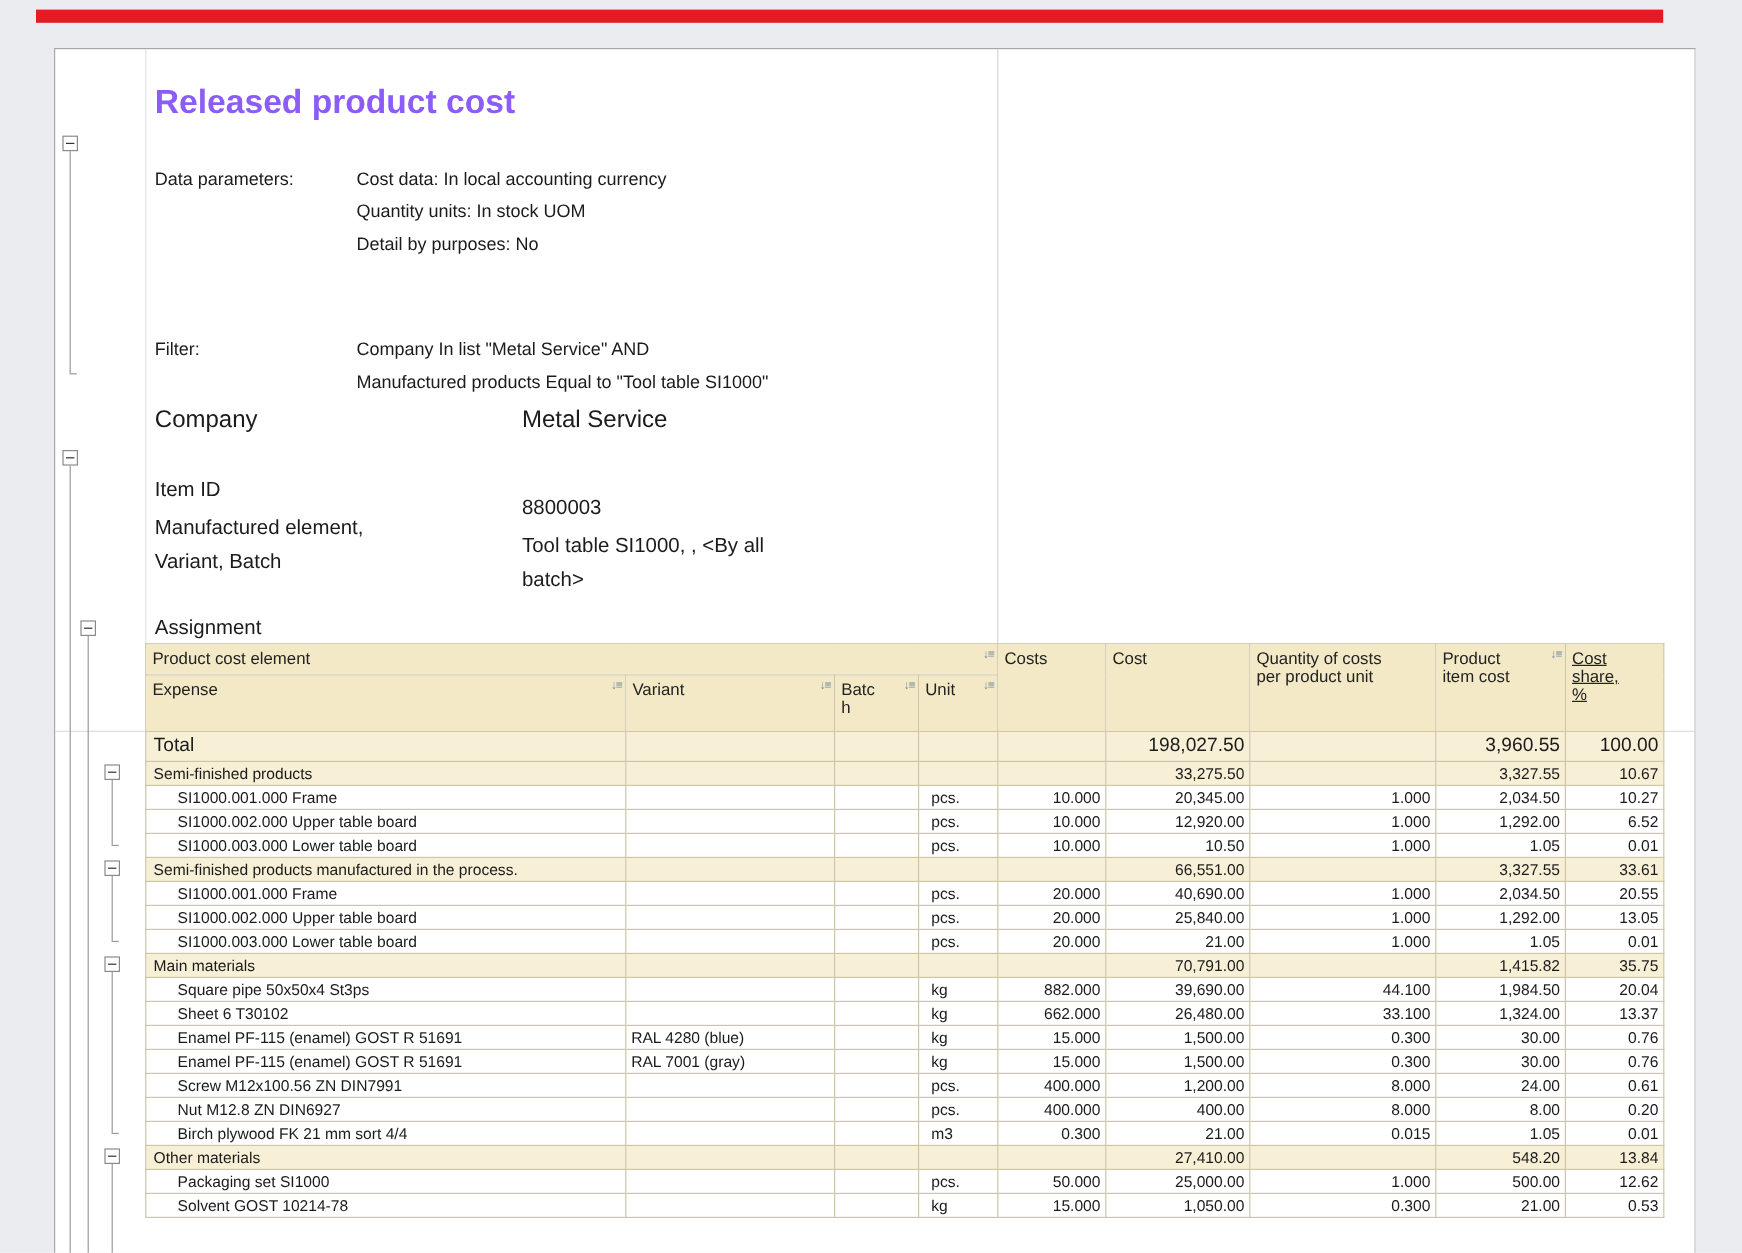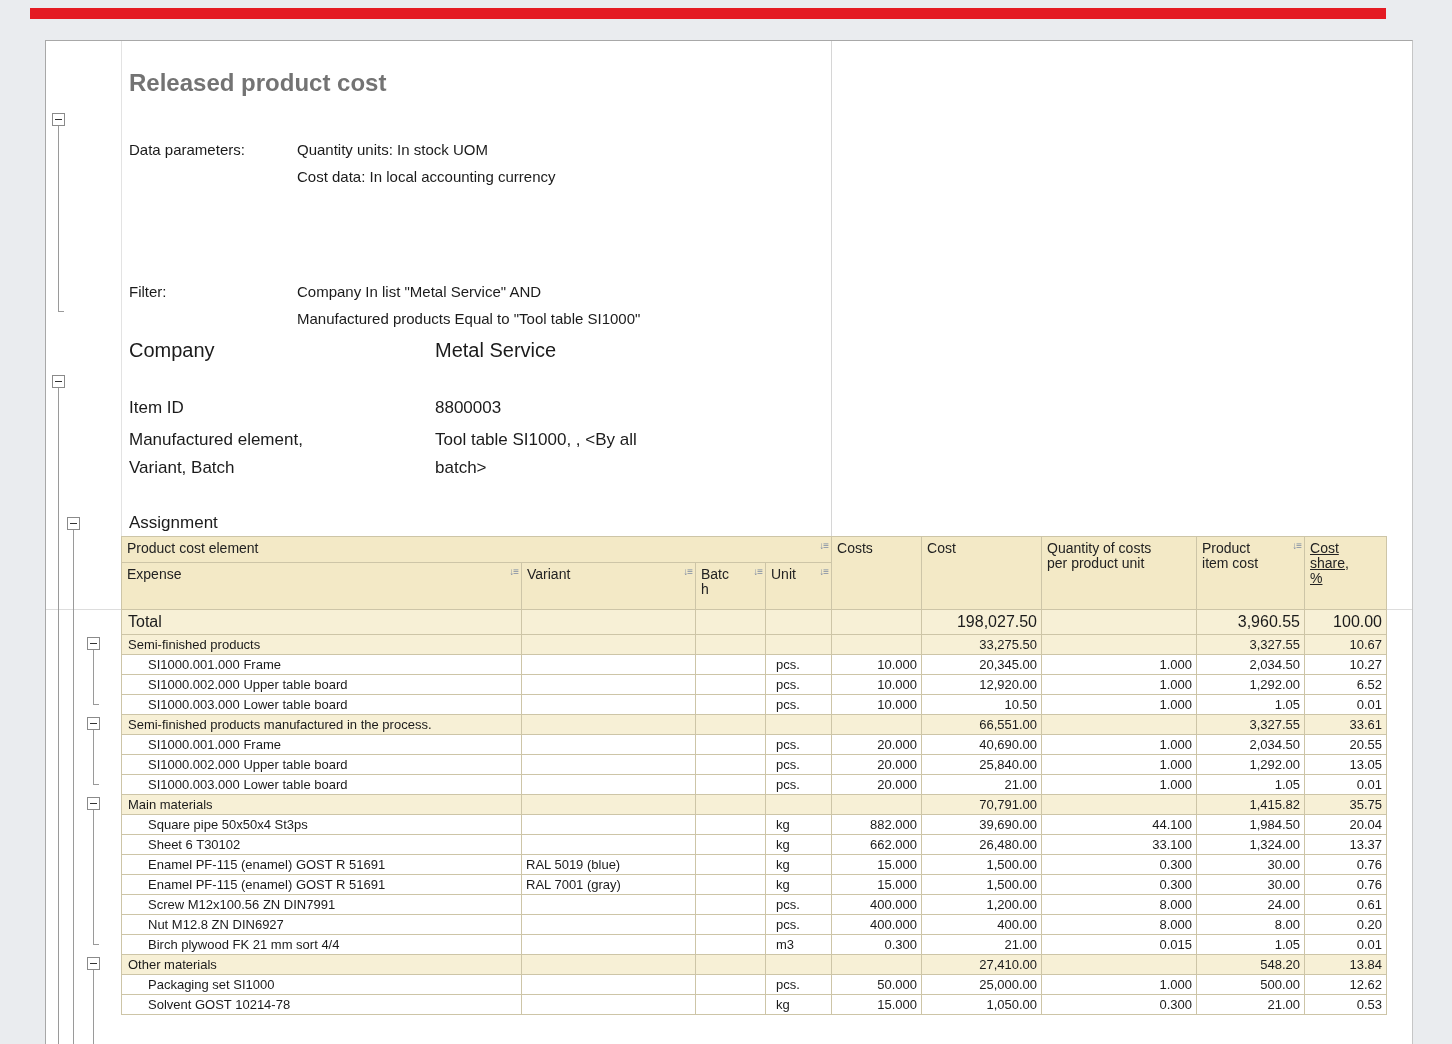--- a/index.html
+++ b/index.html
@@ -23,28 +23,28 @@
   .vline-costs{position:absolute;left:785px;top:0;width:1px;height:495px;background:#d6d6d6;}
   .hline-headsep{position:absolute;left:0;top:568px;width:100%;height:1px;background:#dddddd;}
 
   
   .tree-line{position:absolute;width:1px;background:#9a9a9a;}
   .tree-tick{position:absolute;height:1px;width:6px;background:#9a9a9a;}
   .collapse-box{position:absolute;width:13px;height:13px;background:#fff;border:1px solid #8a8a8a;cursor:pointer;}
   .collapse-box::before{content:"";position:absolute;left:2px;right:2px;top:5px;height:1px;background:#333;}
 
   
-  .title{position:absolute;left:83px;top:28px;font-size:24px;font-weight:bold;color:#737373;}
+  .title{position:absolute;left:83px;top:28px;font-size:28px;font-weight:bold;color:#8b5cf6;}
   .lbl{position:absolute;font-size:15px;line-height:27px;}
   .param-block{position:absolute;left:251px;top:95px;font-size:15px;line-height:27px;}
   .filter-block{position:absolute;left:251px;top:237px;font-size:15px;line-height:27px;}
   .fld-lbl-lg{position:absolute;left:83px;font-size:20px;}
   .fld-val-lg{position:absolute;left:389px;font-size:20px;}
   .fld-lbl{position:absolute;left:83px;font-size:17px;}
-  .fld-val{position:absolute;left:389px;font-size:17px;}
+  .fld-val{position:absolute;left:389px;font-size:17px;margin-top:15px;}
 
   
   table.grid{position:absolute;left:75px;top:495px;width:1265px;border-collapse:collapse;table-layout:fixed;}
   .grid th,.grid td{border:1px solid var(--grid-line);overflow:hidden;white-space:nowrap;}
   .grid thead th{background:var(--header-fill);font-weight:normal;font-size:14px;text-align:left;
                  vertical-align:top;position:relative;padding:4px 4px 0 5px;color:#222;}
   .grid thead tr.h1{height:26px;}
   .grid thead tr.h2{height:47px;}
   .hdr-txt{display:block;white-space:normal;line-height:15px;}
   .w-batch{width:32px;word-break:break-all;}
@@ -101,22 +101,23 @@
     <div class="tree-tick" style="left:47px;top:903px"></div>
 
     <div class="collapse-box" style="left:41px;top:916px"></div>
     <div class="tree-line" style="left:47px;top:929px;height:75px"></div>
   </div>
 
   <div class="title">Released product cost</div>
 
   <div class="lbl" style="left:83px;top:95px">Data parameters:</div>
   <div class="param-block">
+    <div>Cost data: In local accounting currency</div>
     <div>Quantity units: In stock UOM</div>
-    <div>Cost data: In local accounting currency</div>
+    <div>Detail by purposes: No</div>
   </div>
 
   <div class="lbl" style="left:83px;top:237px">Filter:</div>
   <div class="filter-block">
     <div>Company In list "Metal Service" AND</div>
     <div>Manufactured products Equal to "Tool table SI1000"</div>
   </div>
 
   <div class="fld-lbl-lg" style="top:298px">Company</div>
   <div class="fld-val-lg" style="top:298px">Metal Service</div>
@@ -313,21 +314,21 @@
           <td class="col-batch"></td>
           <td class="col-unit">kg</td>
           <td class="col-costs">662.000</td>
           <td class="col-cost">26,480.00</td>
           <td class="col-qty">33.100</td>
           <td class="col-item_cost">1,324.00</td>
           <td class="col-share">13.37</td>
         </tr>
         <tr class="row-detail">
           <td class="col-expense">Enamel PF-115 (enamel) GOST R 51691</td>
-          <td class="col-variant">RAL 5019 (blue)</td>
+          <td class="col-variant">RAL 4280 (blue)</td>
           <td class="col-batch"></td>
           <td class="col-unit">kg</td>
           <td class="col-costs">15.000</td>
           <td class="col-cost">1,500.00</td>
           <td class="col-qty">0.300</td>
           <td class="col-item_cost">30.00</td>
           <td class="col-share">0.76</td>
         </tr>
         <tr class="row-detail">
           <td class="col-expense">Enamel PF-115 (enamel) GOST R 51691</td>

